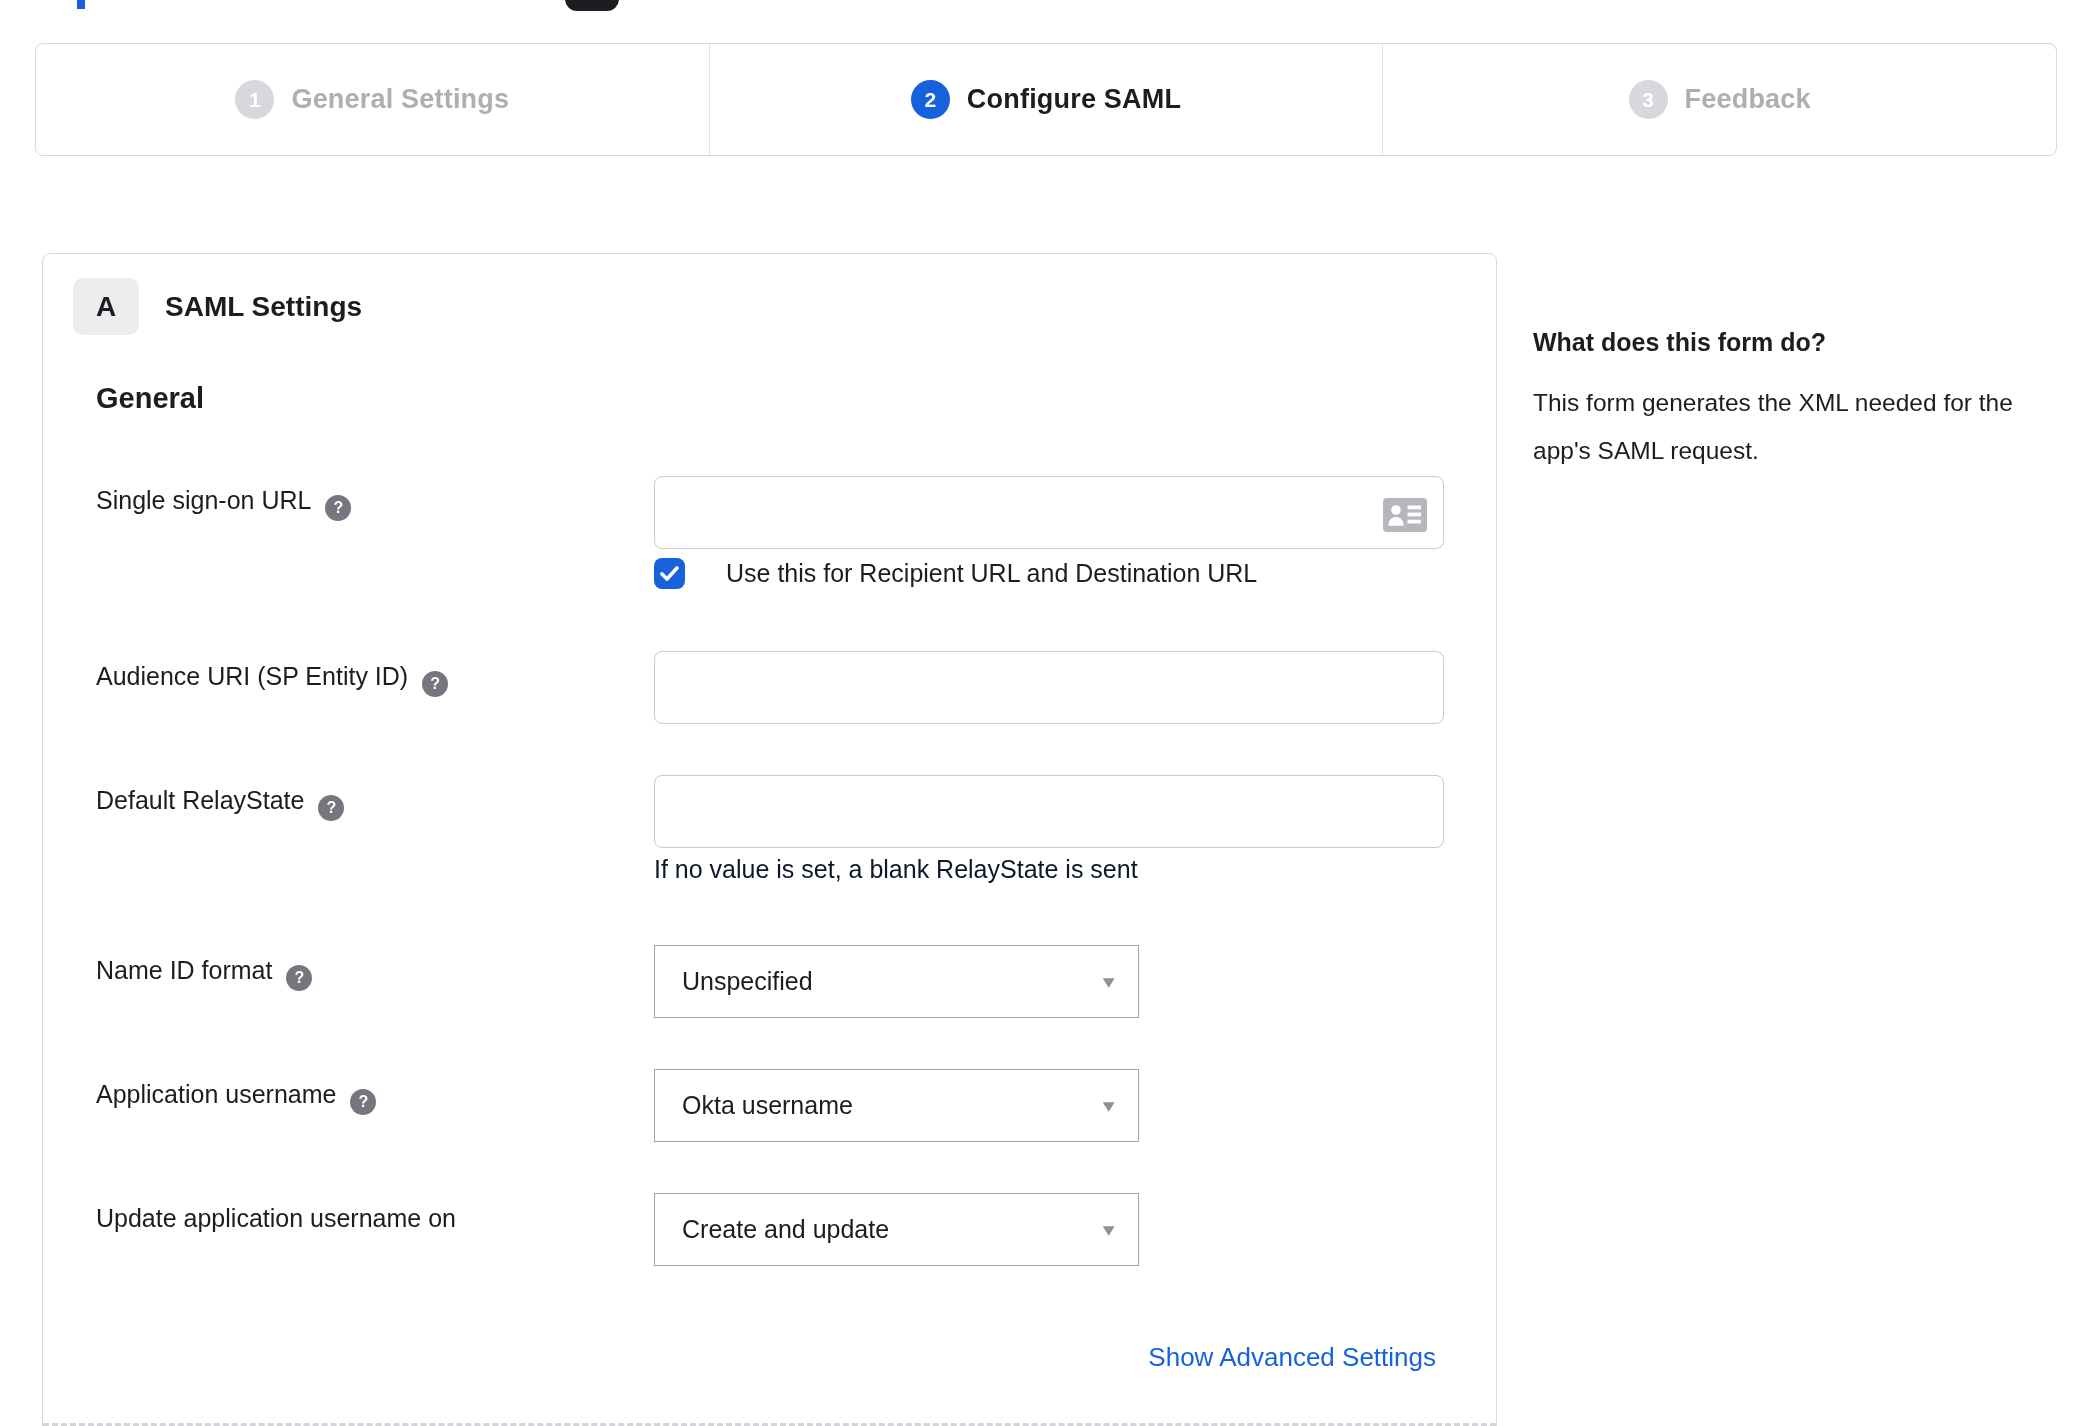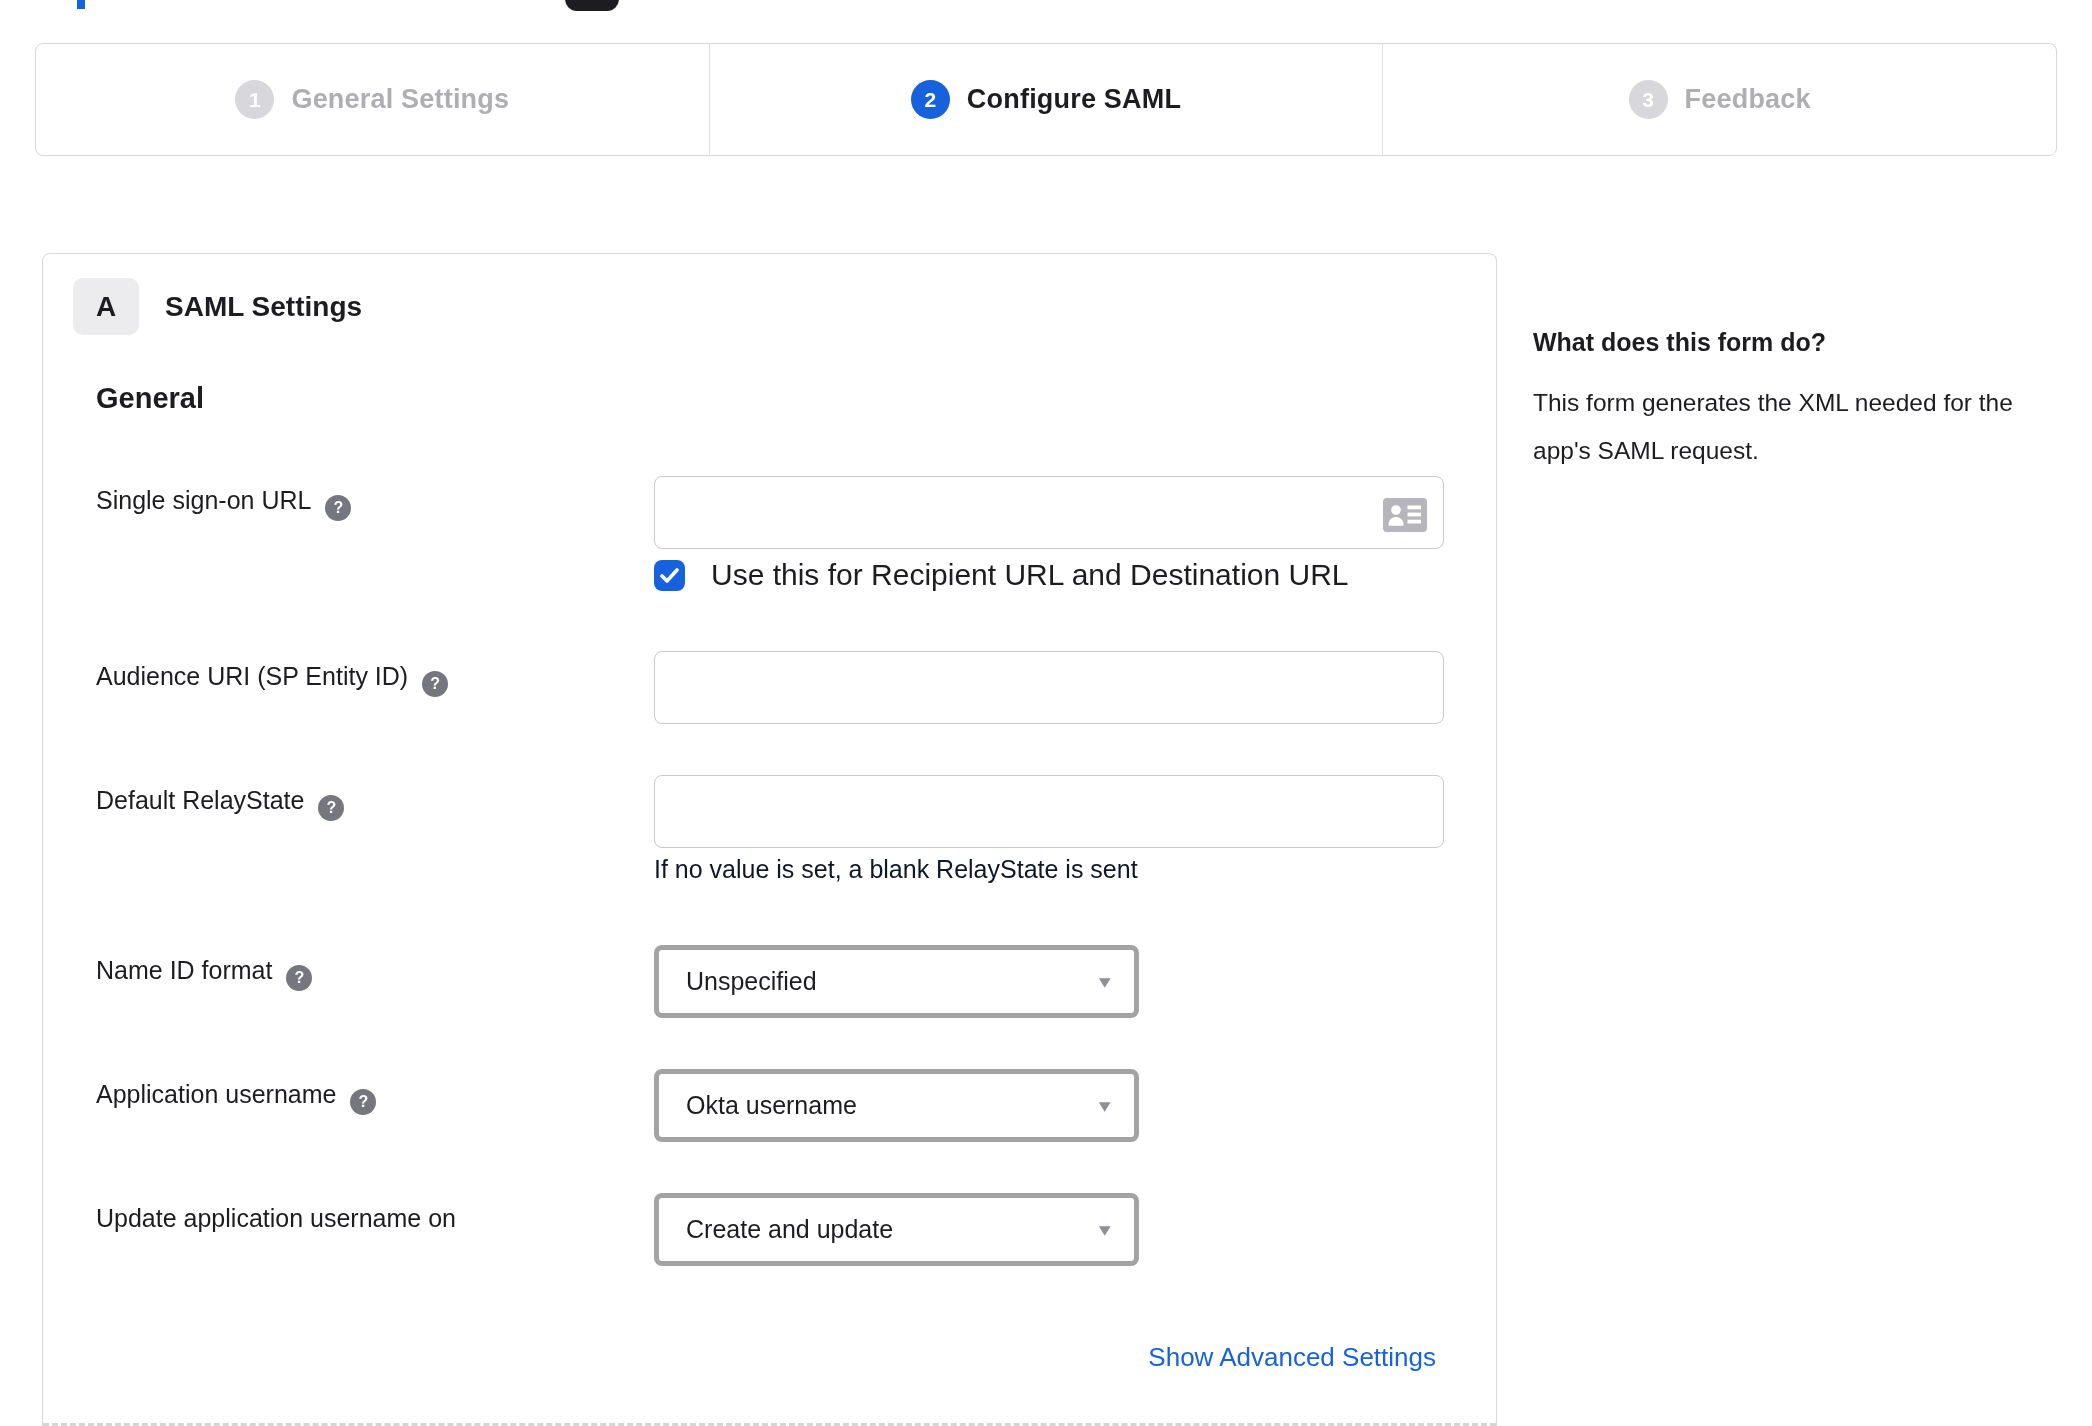--- a/index.html
+++ b/index.html
@@ -37,26 +37,26 @@
                margin-left: 14px; vertical-align: -4px; cursor: pointer; }
 
   .text-input { position: absolute; left: 611px; width: 790px; height: 73px; border: 1px solid #c9c9cf;
                 border-radius: 8px; background: #fff; font-size: 25px; padding: 0 60px 0 24px;
                 font-family: inherit; color: #1d1d21; outline: none; }
   .card-icon { position: absolute; left: 1340px; pointer-events: none; }
 
   .checkbox-row { position: absolute; left: 611px; display: flex; align-items: center; }
   .checkbox { width: 31px; height: 31px; border-radius: 8px; background: #1662dd; display: flex;
               align-items: center; justify-content: center; cursor: pointer; flex: none; }
-  .checkbox-label { margin-left: 26px; font-size: 30px; color: #1d1d21; }
+  .checkbox-label { margin-left: 41px; font-size: 25px; color: #1d1d21; }
 
   .hint { position: absolute; left: 611px; font-size: 25px; color: #0f172a; }
 
-  .select { position: absolute; left: 611px; width: 485px; height: 73px; border: 5px solid #a3a3a3;
-            border-radius: 8px; background: #fff; display: flex; align-items: center; padding: 0 24px 0 27px;
+  .select { position: absolute; left: 611px; width: 485px; height: 73px; border: 1px solid #a3a3a3;
+            border-radius: 0; background: #fff; display: flex; align-items: center; padding: 0 24px 0 27px;
             font-size: 25px; color: #1d1d21; cursor: pointer; }
   .select .caret { margin-left: auto; font-size: 19px; color: #8f8f96; transform: scaleX(1.25); }
 
   .advanced-row { position: absolute; top: 1088px; right: 60px; }
   .advanced-link { font-size: 26px; color: #1662dd; text-decoration: none; cursor: pointer; margin-top: 36px; }
 
   .dashed-divider { position: absolute; left: 0; right: 0; top: 1169px; border-top: 3px dashed #d4d4d9; }
 
   
   .sidebar { position: absolute; left: 1533px; top: 320px; width: 510px; }

